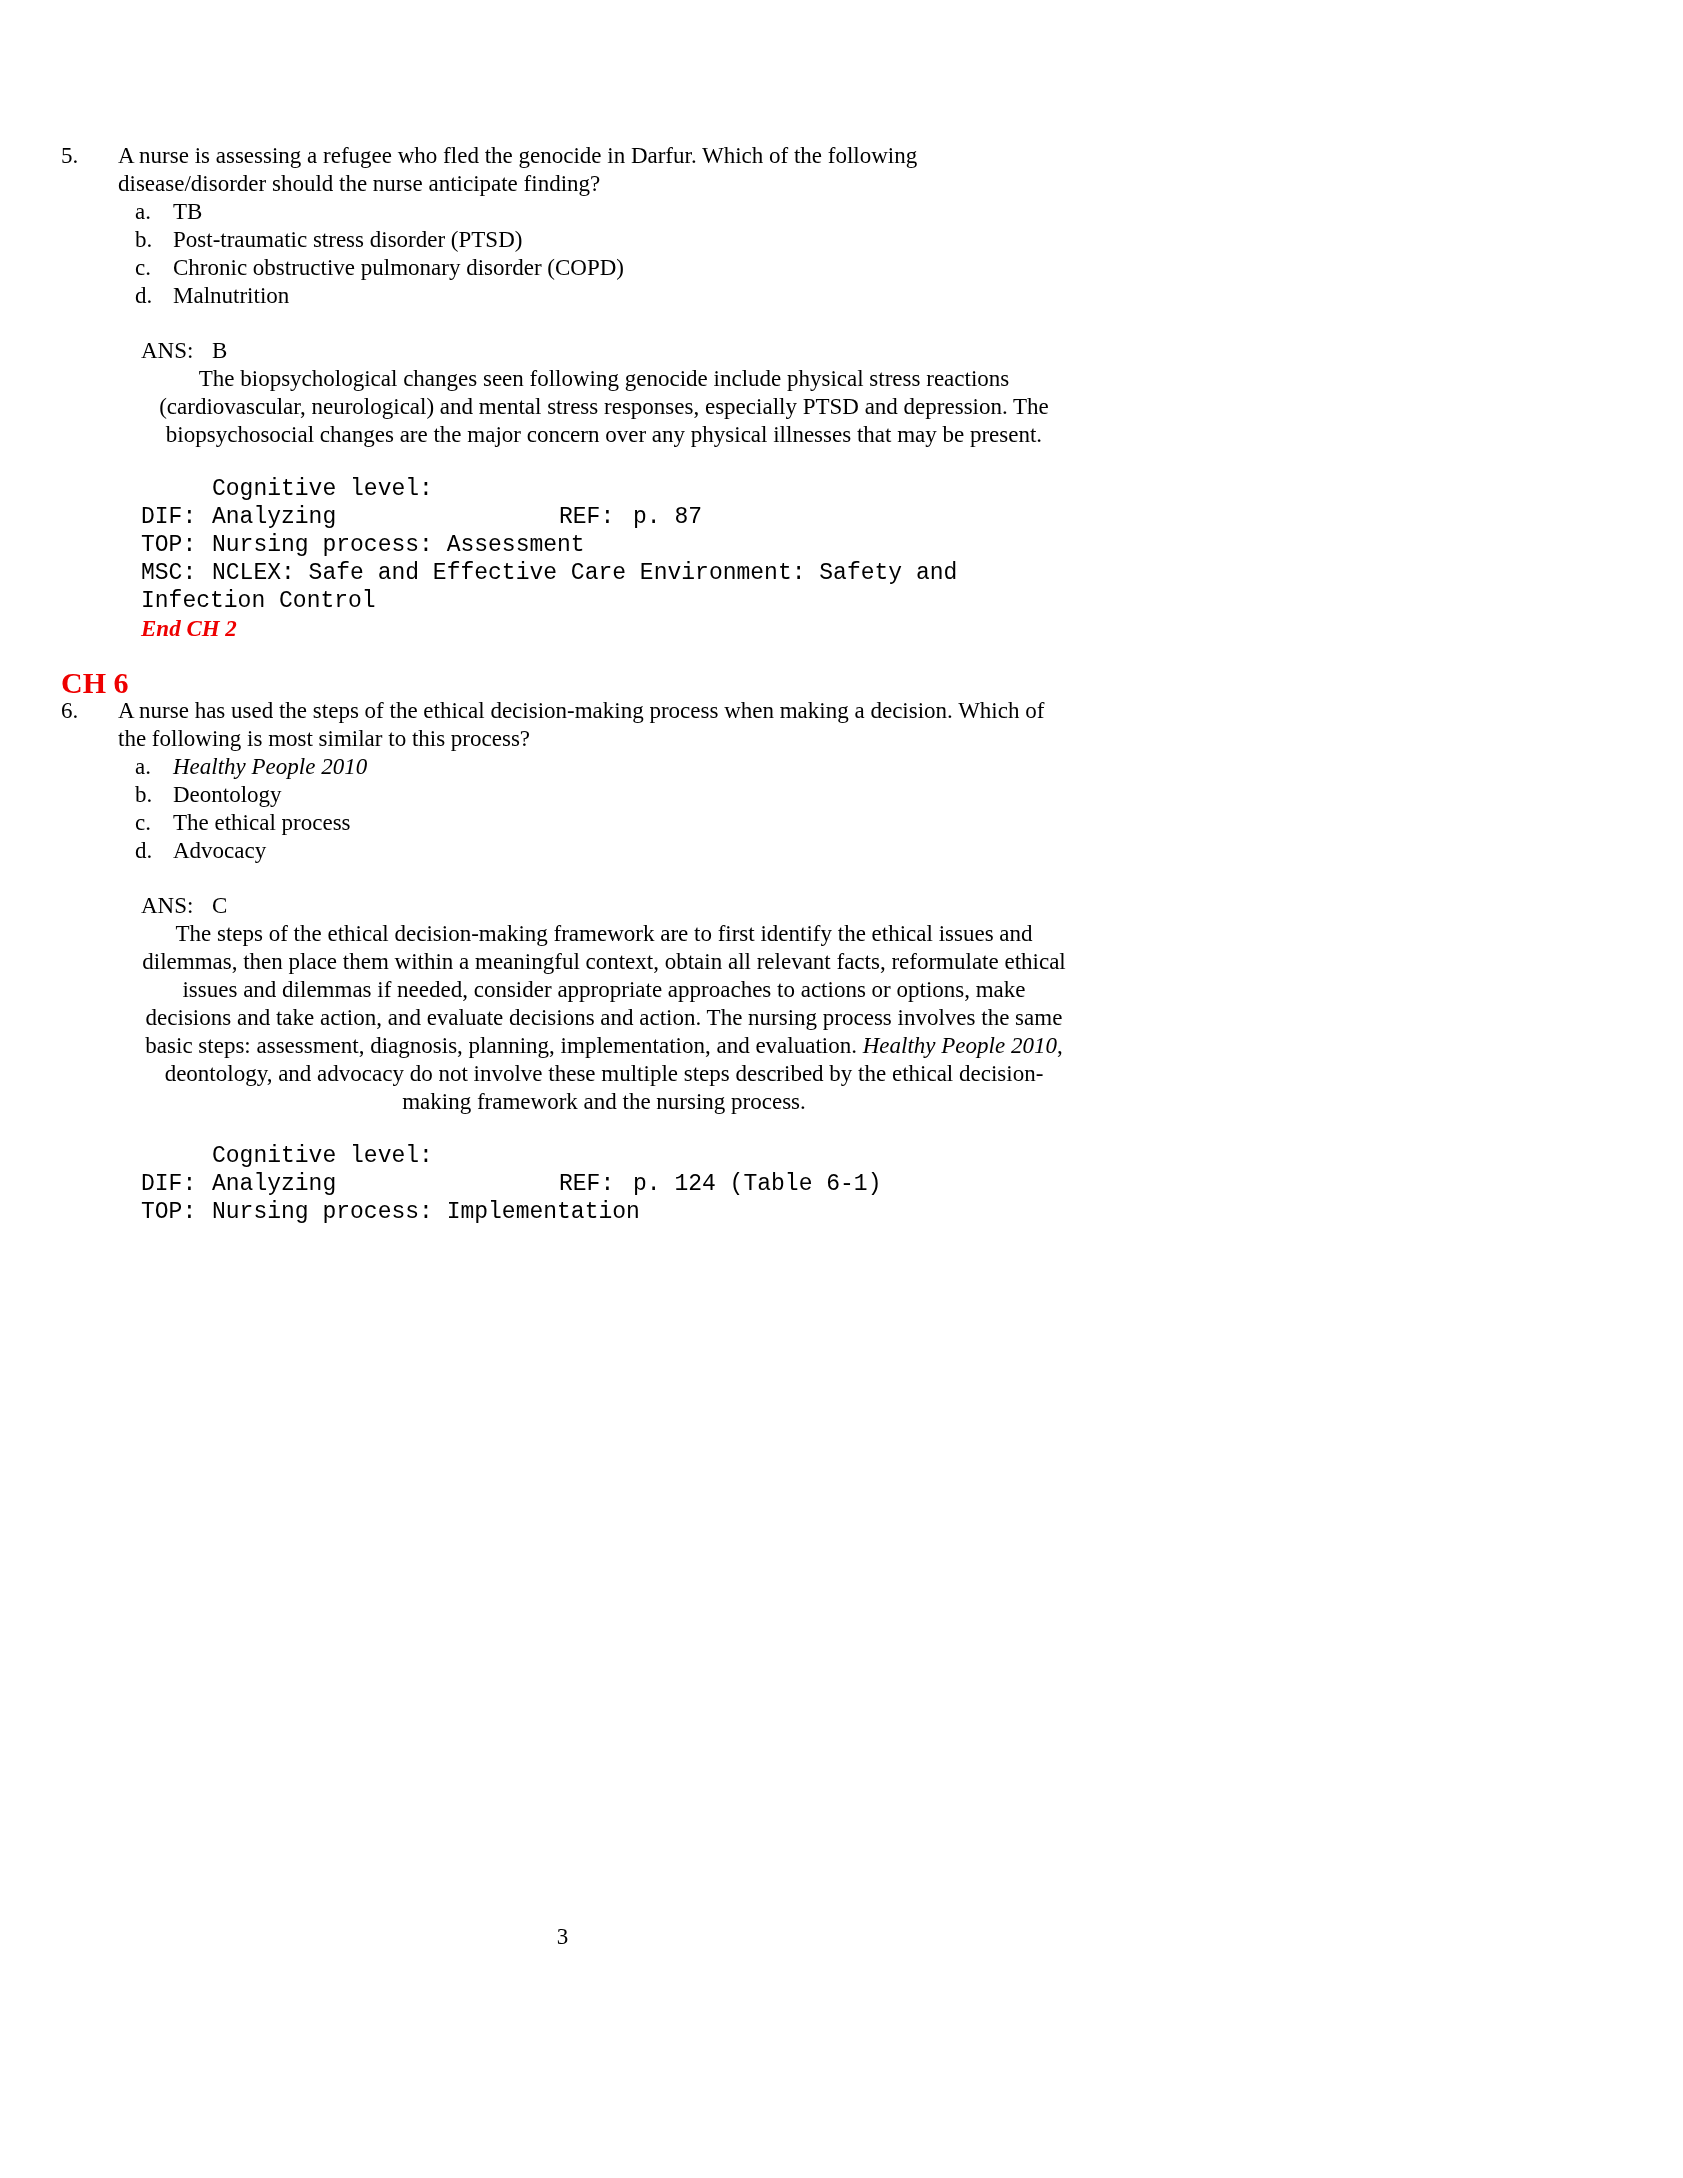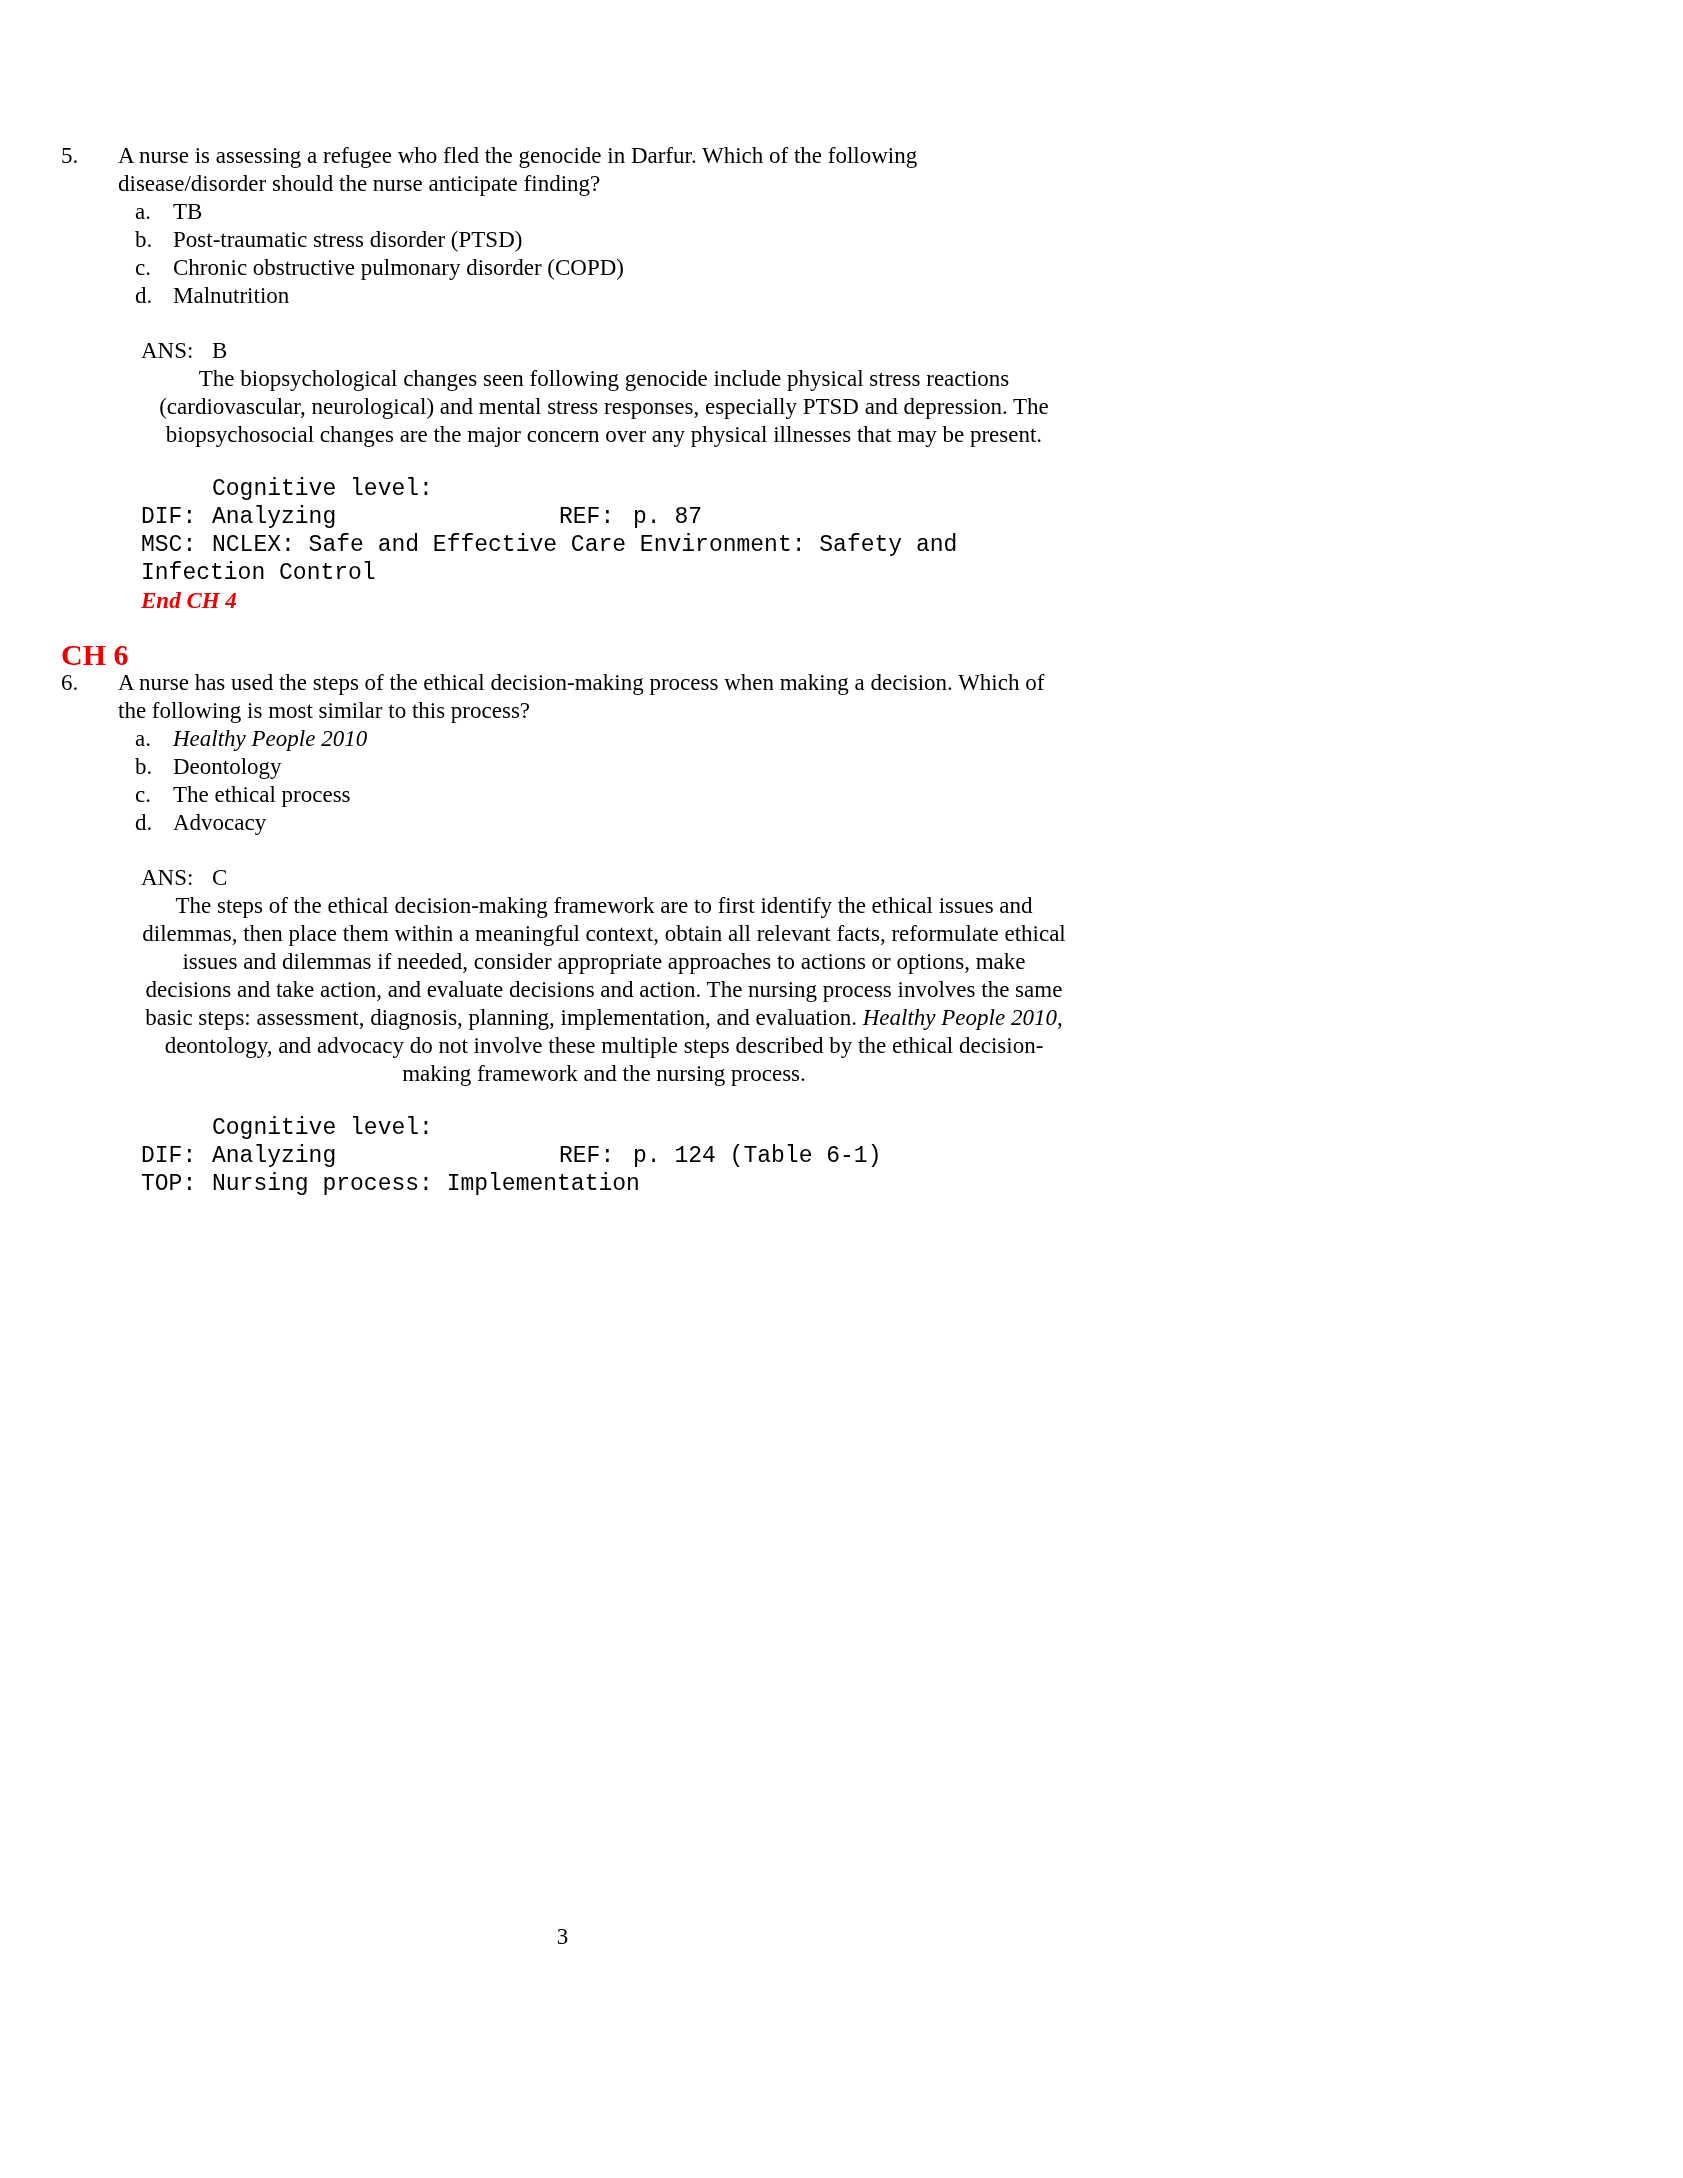--- a/index.html
+++ b/index.html
@@ -89,24 +89,27 @@
       </div>
       <div class="answer-block">
         <span class="ans-label">ANS:</span><span>B</span>
       </div>
       <div class="rationale"><span>The biopsychological changes seen following genocide include physical stress reactions (cardiovascular, neurological) and mental stress responses, especially PTSD and depression. The biopsychosocial changes are the major concern over any physical illnesses that may be present.</span></div>
       <div class="meta-section">
         <div>
           <span class="meta-label">DIF:</span><span class="dif-value">Cognitive level: Analyzing</span><span class="ref-label">REF:</span><span>p. 87</span>
         </div>
         <div>
+          <span class="meta-label">TOP:</span><span>Nursing process: Assessment</span>
+        </div>
+        <div>
           <span class="meta-label">MSC:</span><span>NCLEX: Safe and Effective Care Environment: Safety and Infection Control</span>
         </div>
       </div>
-      <div class="end-note">End CH 4</div>
+      <div class="end-note">End CH 2</div>
     </section>
 
     <h2 class="chapter-heading">CH 6</h2>
 
     <section>
       <div class="stem-row">
         <span class="qnum">6.</span>
         <span class="stem">A nurse has used the steps of the ethical decision-making process when making a decision. Which of the following is most similar to this process?</span>
       </div>
       <div class="options">

